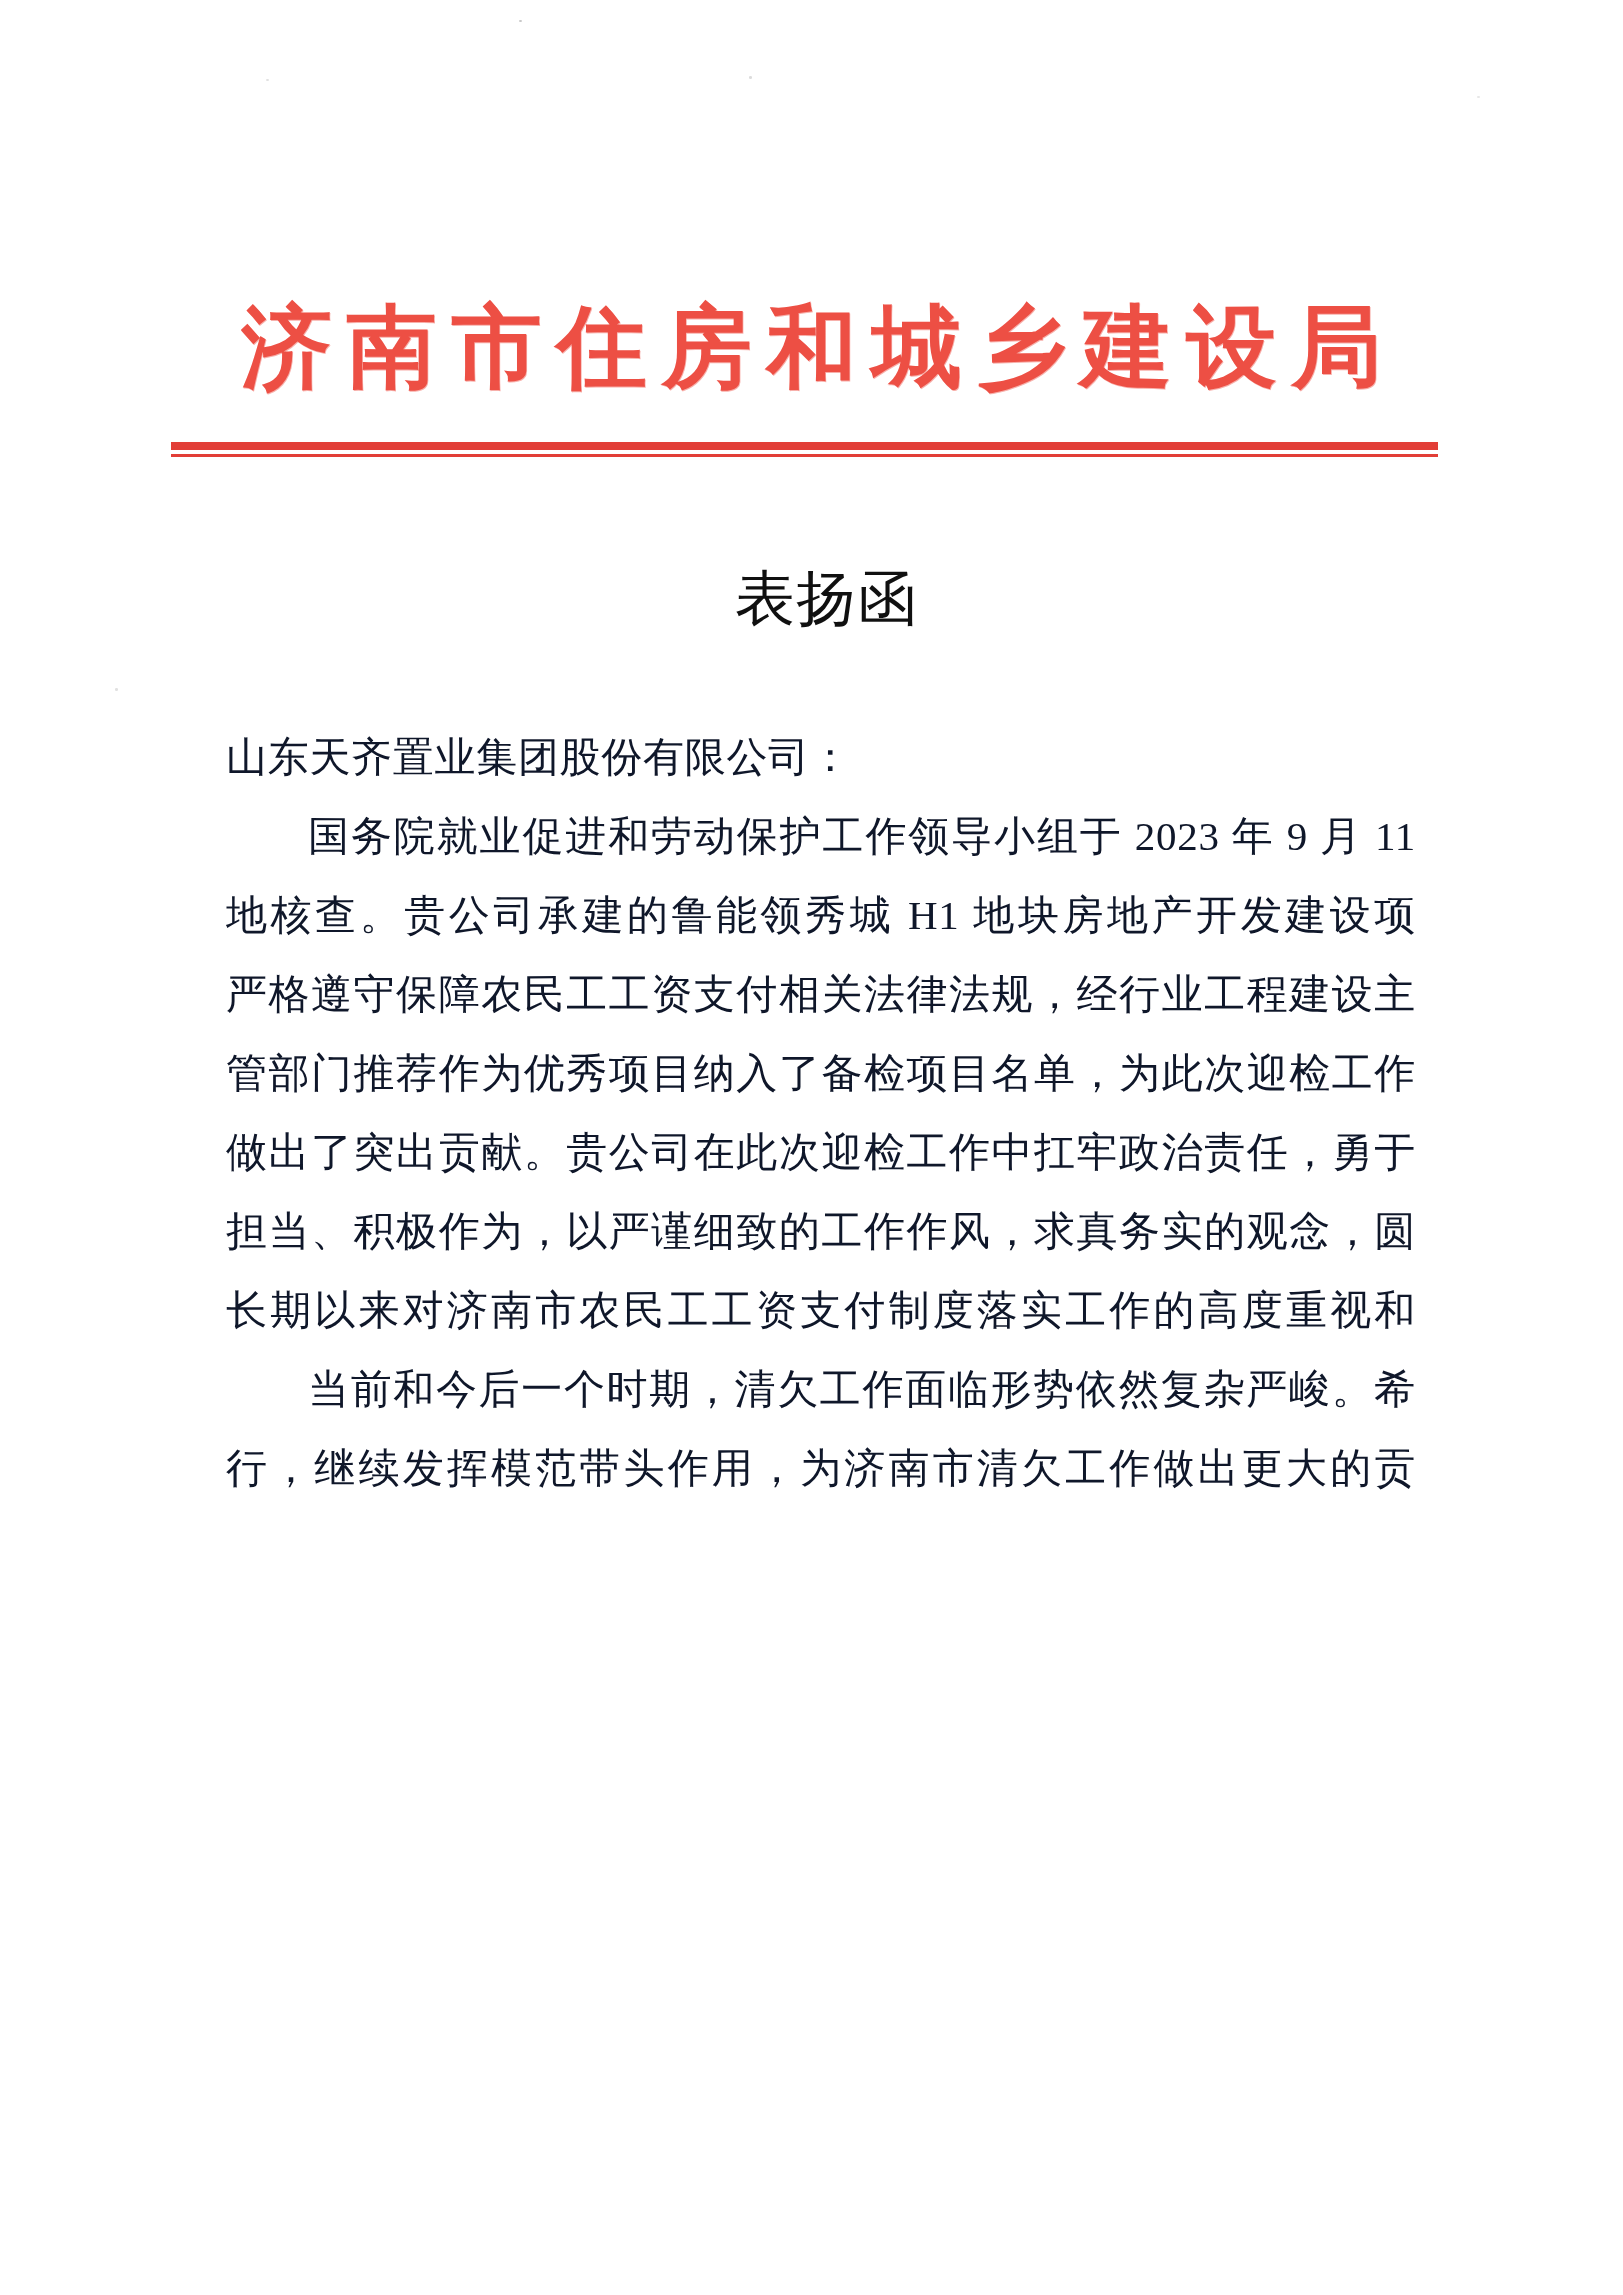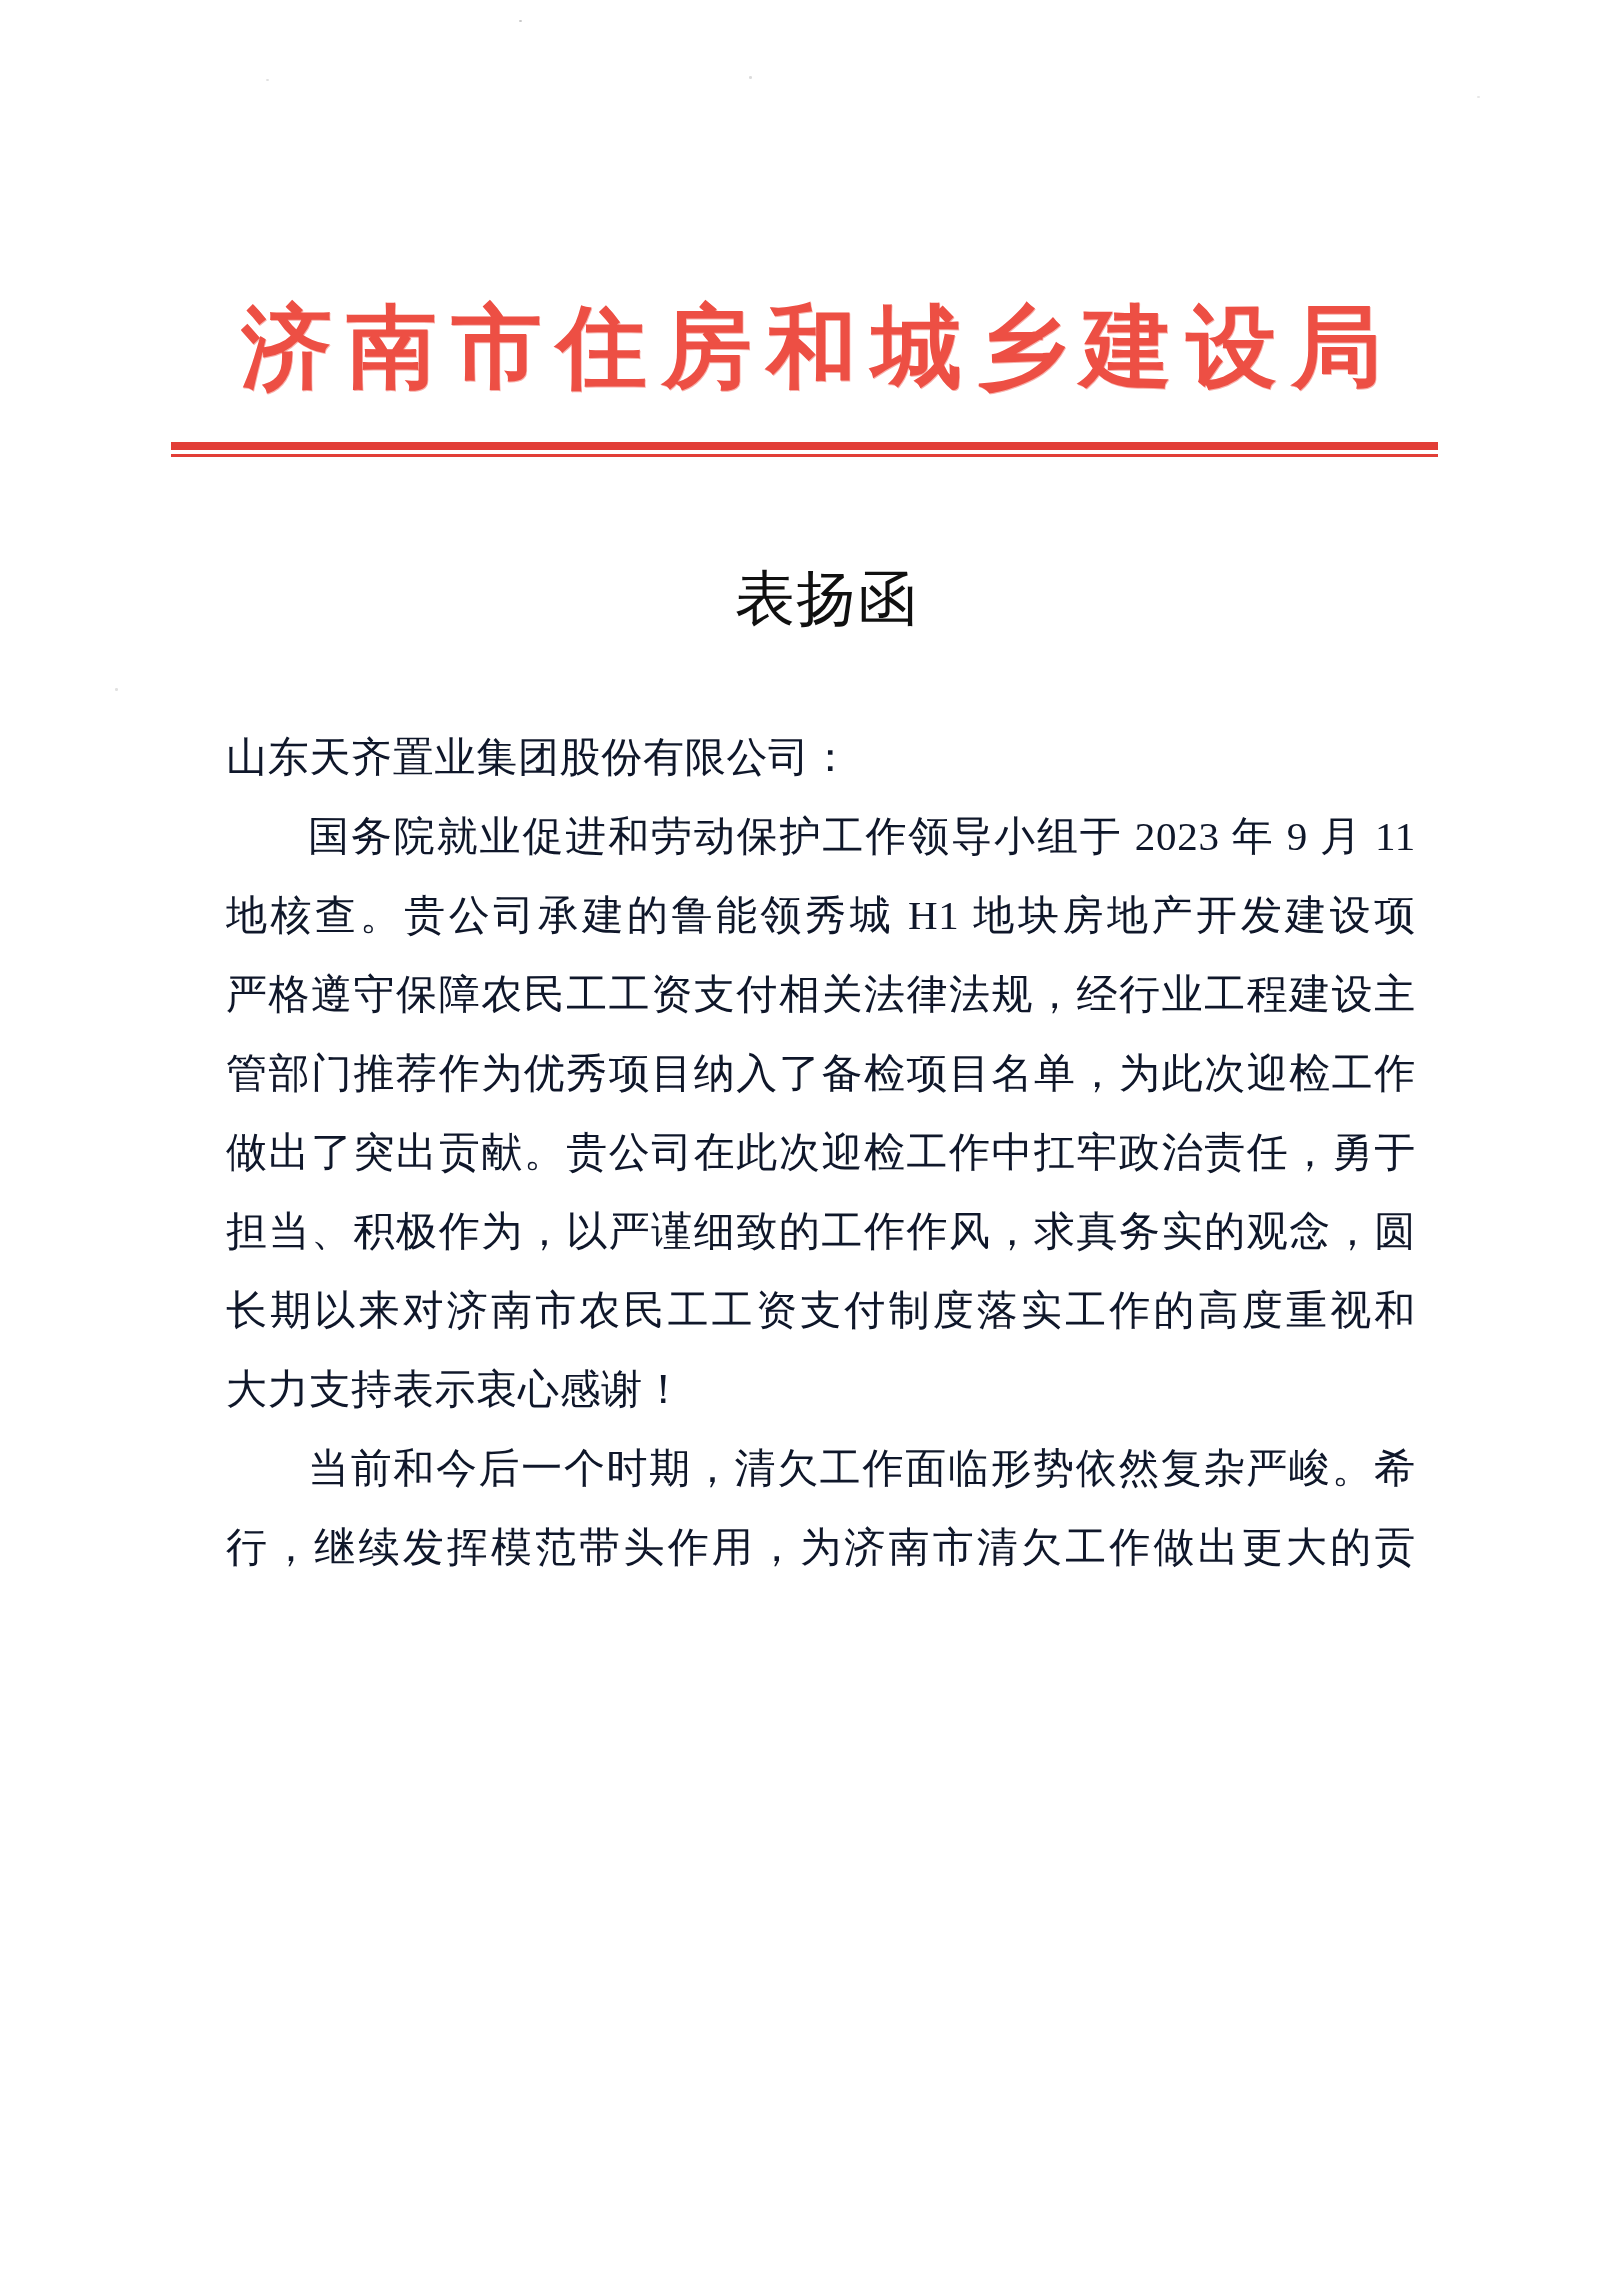--- a/index.html
+++ b/index.html
@@ -147,21 +147,20 @@
 
   <div class="body-text">
     <div class="line">山东天齐置业集团股份有限公司：</div>
     <div class="line fill indent">国务院就业促进和劳动保护工作领导小组于 2023 年 9 月 11</div>
     <div class="line fill">地核查。贵公司承建的鲁能领秀城 H1 地块房地产开发建设项目，</div>
     <div class="line fill">严格遵守保障农民工工资支付相关法律法规，经行业工程建设主</div>
     <div class="line fill">管部门推荐作为优秀项目纳入了备检项目名单，为此次迎检工作</div>
     <div class="line fill">做出了突出贡献。贵公司在此次迎检工作中扛牢政治责任，勇于</div>
     <div class="line fill">担当、积极作为，以严谨细致的工作作风，求真务实的观念，圆</div>
     <div class="line fill">长期以来对济南市农民工工资支付制度落实工作的高度重视和</div>
-    <div class="line">大力支持表示衷心感谢！</div>
     <div class="line fill indent">当前和今后一个时期，清欠工作面临形势依然复杂严峻。希</div>
     <div class="line fill">行，继续发挥模范带头作用，为济南市清欠工作做出更大的贡献！</div>
   </div>
 
   <div class="sig-org">济南市住房和城乡建设局</div>
   <div class="sig-date">2024 年 3 月 18 日</div>
 
   <svg class="stamp" viewBox="0 0 500 500" xmlns="http://www.w3.org/2000/svg">
     <defs>
       <path id="arcTop" d="M 64.2 336.6 A 205 205 0 1 1 435.8 336.6" fill="none"></path>

